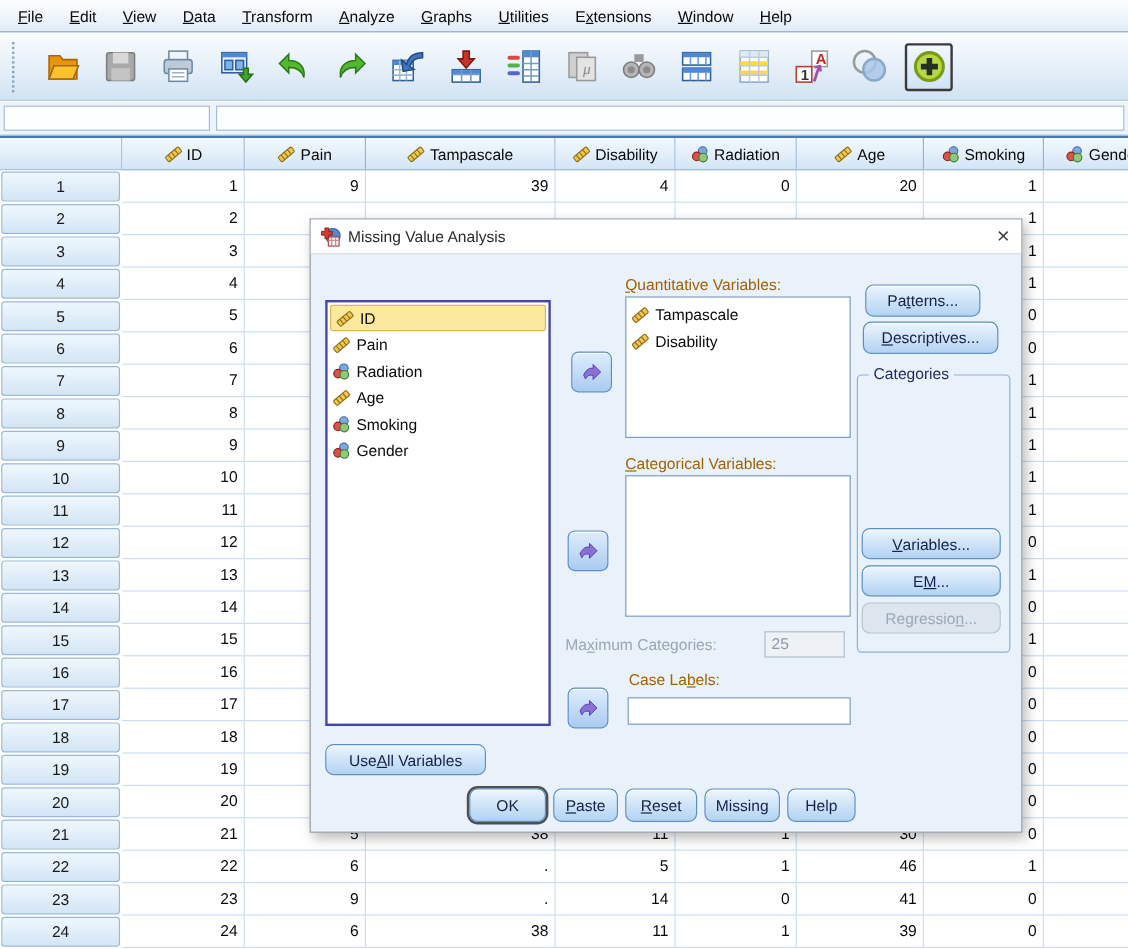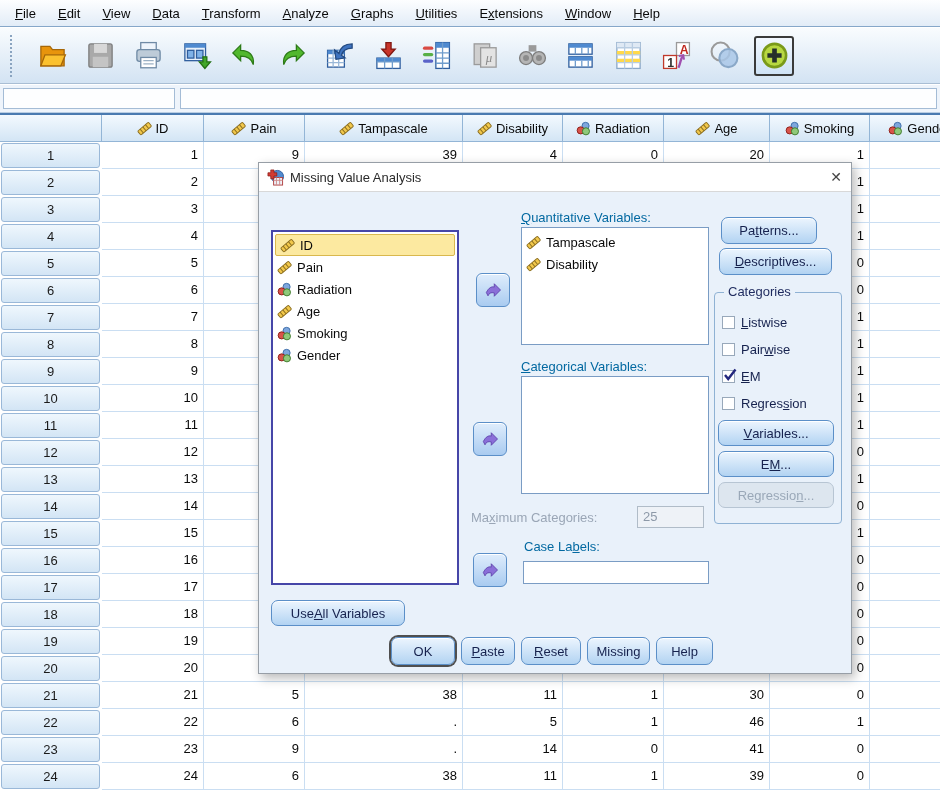--- a/index.html
+++ b/index.html
@@ -38,34 +38,34 @@
     background:linear-gradient(#f3f9fe,#d3e5f5);border-right:1px solid #93b5d6;
     border-bottom:1px solid #93b5d6;overflow:hidden;white-space:nowrap;color:#0a0a0a;}
   .hcell svg{flex:0 0 15px;}
   .rowhdr-wrap{flex:0 0 102px;box-sizing:border-box;padding:1px 2px 1px 1px;background:#fff;}
   .rowhdr{width:100%;height:100%;box-sizing:border-box;display:flex;align-items:center;justify-content:center;
     background:linear-gradient(#eff7fd,#d3e5f5);border:1px solid #9ab8d8;border-radius:3px;color:#1a1a1a;}
   .dcell{box-sizing:border-box;border-right:1px solid #cadef2;border-bottom:1px solid #cadef2;
     text-align:right;padding:0 5px 0 0;line-height:26px;overflow:hidden;white-space:nowrap;color:#0a0a0a;}
 
   
-  #dialog{position:absolute;left:258px;top:162px;width:594px;height:512px;background:#e9f1fa;
+  #dialog{position:absolute;left:258px;top:182px;width:594px;height:512px;background:#e9f1fa;
     border:1px solid #979ea6;box-shadow:3px 4px 10px rgba(0,0,0,.28);z-index:20;box-sizing:border-box;}
   .dlg-title{position:absolute;left:0;top:0;right:0;height:28px;background:#ffffff;
     border-bottom:1px solid #d8d8d8;display:flex;align-items:center;gap:6px;padding:0 0 0 8px;color:#2b2b2b;}
   .dlg-icon svg{width:17px;height:17px;display:block;}
   .dlg-close{margin-left:auto;width:30px;text-align:center;font-size:14px;color:#444;}
 
   .listbox{position:absolute;background:#fff;border:1px solid #7a9cc4;box-sizing:border-box;overflow:hidden;}
   .listbox.src{left:12px;top:67px;width:188px;height:355px;border:2px solid #4646a8;padding-top:2px;}
   .var-item{height:22px;display:flex;align-items:center;gap:5px;padding-left:4px;color:#0a0a0a;box-sizing:border-box;}
   .var-item svg{flex:0 0 15px;}
   .var-item.selected{background:#fce9a0;border:1px solid #d9b84e;border-radius:2px;margin:0 2px;}
 
-  .dlabel{position:absolute;color:#0369a1;white-space:nowrap;}
+  .dlabel{position:absolute;color:#a16207;white-space:nowrap;}
   .dlabel.disabled{color:#9aa6b6;}
   .maxcat-input{position:absolute;left:378px;top:343px;width:67px;height:22px;background:#eef2f7;
     border:1px solid #b0bcc8;color:#8d99a8;box-sizing:border-box;line-height:20px;padding-left:5px;}
   .case-input{position:absolute;left:264px;top:398px;width:186px;height:23px;background:#fff;
     border:1px solid #7a9cc4;box-sizing:border-box;font:13px "Liberation Sans",sans-serif;}
 
   .arrow-btn{position:absolute;width:32px;height:32px;border:1px solid #5b8fc8;border-radius:6px;
     background:linear-gradient(#dfedfc,#a9cbf0);display:flex;align-items:center;justify-content:center;
     box-shadow:inset 0 1px 0 #fff;}
   .arrow-btn svg{width:20px;height:20px;}
@@ -746,42 +746,20 @@
       <svg viewBox="0 0 24 24">
         <path d="M4 15 C7 9 10.5 7.5 13.5 8.5 L13.5 4.5 L21 12 L13.5 19.5 L13.5 15.5 C9.5 14.5 7 16 6 19 Z" fill="#8a6fd8" stroke="#5a3fa8"></path>
       </svg>
     </div>
 
   <div class="btn" id="btn-patterns">Pa<u>t</u>terns...</div>
   <div class="btn" id="btn-descriptives"><u>D</u>escriptives...</div>
 
   <div class="group"></div>
   <div class="group-label">Categories</div>
-  <div id="est-checks">
-      <div class="cbrow">
-        <span class="cb"></span>
-        <span class="cblabel"><u>L</u>istwise</span>
-      </div>
-      <div class="cbrow">
-        <span class="cb"></span>
-        <span class="cblabel">Pair<u>w</u>ise</span>
-      </div>
-      <div class="cbrow">
-        <span class="cb">
-          <svg viewBox="0 0 16 16">
-            <path d="M3 8 L6.2 12 L13.5 2.5" stroke="#23277e" stroke-width="2.4" fill="none"></path>
-          </svg>
-        </span>
-        <span class="cblabel"><u>E</u>M</span>
-      </div>
-      <div class="cbrow">
-        <span class="cb"></span>
-        <span class="cblabel">Regres<u>s</u>ion</span>
-      </div>
-    </div>
   <div id="est-buttons">
       <div class="btn"><u>V</u>ariables...</div>
       <div class="btn">E<u>M</u>...</div>
       <div class="btn disabled">Regressio<u>n</u>...</div>
     </div>
 
   <div class="btn" id="btn-useall">Use <u>A</u>ll Variables</div>
 
   <div id="dialog-actions">
       <div class="btn default" style="width: 64px;">OK</div>

